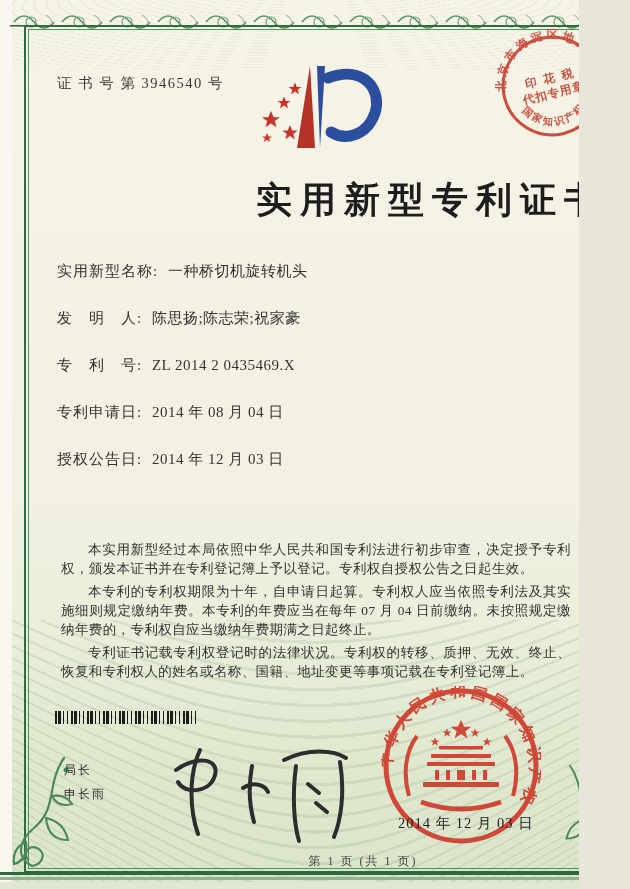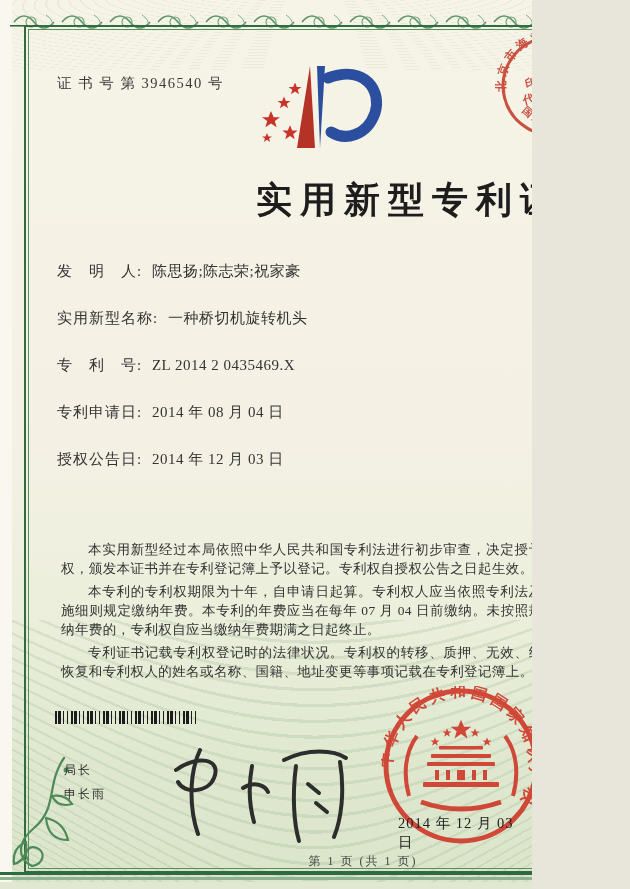--- a/index.html
+++ b/index.html
@@ -1,19 +1,20 @@
 <!DOCTYPE html>
 <html><head>
 <meta charset="utf-8">
 <style>
   html,body{margin:0;padding:0;background:#e8e6da;}
   .page{
     position:relative;width:532px;height:889px;overflow:hidden;
     font-family:"Liberation Serif","DejaVu Serif",serif;color:#2b2b2b;
     background:linear-gradient(180deg,#f6f3e7 0%,#f4f1e4 50%,#ecefdc 68%,#dfe8cf 86%,#dbe5ca 100%);
+    padding-left:47px;
   }
   .scan-left{position:absolute;left:0;top:0;width:12px;height:100%;background:#f9f7ef;}
   .wave{position:absolute;left:0;width:630px;pointer-events:none;}
   .wave.bottom{top:620px;height:269px;
     background:repeating-radial-gradient(120% 60% at 50% 135%, rgba(96,140,92,.14) 0 1px, rgba(0,0,0,0) 1px 5px);}
   .wave.top{top:0;height:70px;
     background:repeating-radial-gradient(140% 90% at 50% -40%, rgba(96,140,92,.08) 0 1px, rgba(0,0,0,0) 1px 6px);}
   .frame{position:absolute;left:24px;top:25px;width:584px;height:844px;border:2px solid #316b42;}
   .frame::after{content:"";position:absolute;inset:2px;border:1px solid #56905f;}
   .band{position:absolute;left:0;width:630px;}
@@ -134,26 +135,26 @@
       <textPath href="#taxBot" startOffset="2%">国家知识产权局</textPath>
     </text>
     <text x="55" y="51" text-anchor="middle" font-size="11.5" letter-spacing="2" fill="#c43b2b" font-weight="bold">印 花 税</text>
     <text x="55" y="66" text-anchor="middle" font-size="11.5" letter-spacing="1" fill="#c43b2b" font-weight="bold">代扣专用章</text>
   </svg>
 
   <div class="title">实用新型专利证书</div>
 
   <div class="fields">
     <div class="field-row">
+      <span class="lbl">实用新型名称:</span>
+      <span class="val">一种桥切机旋转机头</span>
+    </div>
+    <div class="field-row">
       <span class="lbl">发　明　人:</span>
       <span class="val">陈思扬;陈志荣;祝家豪</span>
-    </div>
-    <div class="field-row">
-      <span class="lbl">实用新型名称:</span>
-      <span class="val">一种桥切机旋转机头</span>
     </div>
     <div class="field-row">
       <span class="lbl">专　利　号:</span>
       <span class="val">ZL 2014 2 0435469.X</span>
     </div>
     <div class="field-row">
       <span class="lbl">专利申请日:</span>
       <span class="val">2014 年 08 月 04 日</span>
     </div>
     <div class="field-row">

